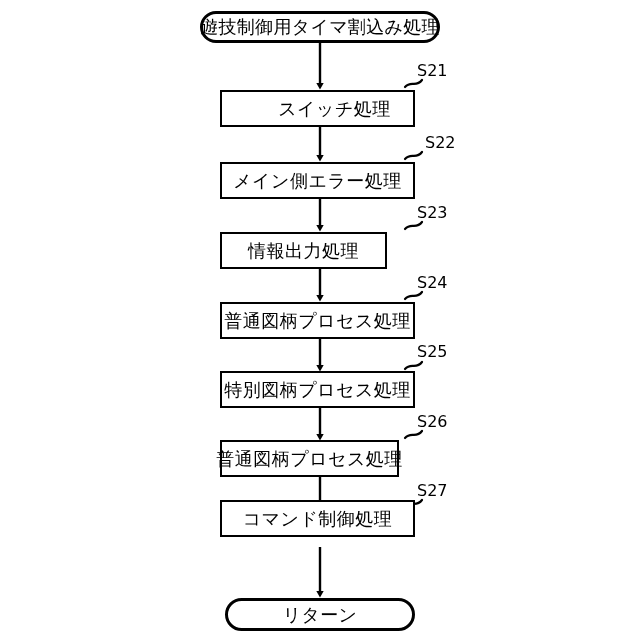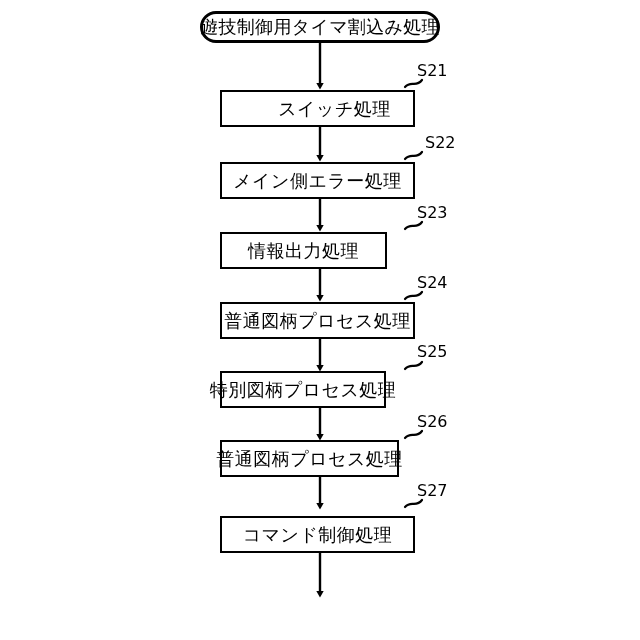--- a/index.html
+++ b/index.html
@@ -120,30 +120,33 @@
     <div class="node process" style="left:220px; top:232px; width:167px; height:37px;">
       <span class="node-label">情報出力処理</span>
     </div>
     <div class="step-tag" style="left:417px; top:205px;">S23</div>
 
     <div class="node process" style="left:220px; top:302px; width:195px; height:37px;">
       <span class="node-label">普通図柄プロセス処理</span>
     </div>
     <div class="step-tag" style="left:417px; top:275px;">S24</div>
 
-    <div class="node process" style="left:220px; top:371px; width:166px; height:37px;">
+    <div class="node process" style="left:220px; top:371px; width:195px; height:37px;">
       <span class="node-label">特別図柄プロセス処理</span>
     </div>
     <div class="step-tag" style="left:417px; top:344px;">S25</div>
 
     <div class="node process" style="left:220px; top:440px; width:179px; height:37px;">
       <span class="node-label">普通図柄プロセス処理</span>
     </div>
     <div class="step-tag" style="left:417px; top:414px;">S26</div>
 
-    <div class="node process" style="left:220px; top:516px; width:195px; height:37px;">
+    <div class="node process" style="left:220px; top:500px; width:195px; height:37px;">
       <span class="node-label">コマンド制御処理</span>
     </div>
     <div class="step-tag" style="left:417px; top:483px;">S27</div>
 
+    <div class="node terminal" style="left:225px; top:598px; width:190px; height:33px;">
+      <span class="node-label">リターン</span>
+    </div>
 
   </div>
 </div>
 
 </body></html>

